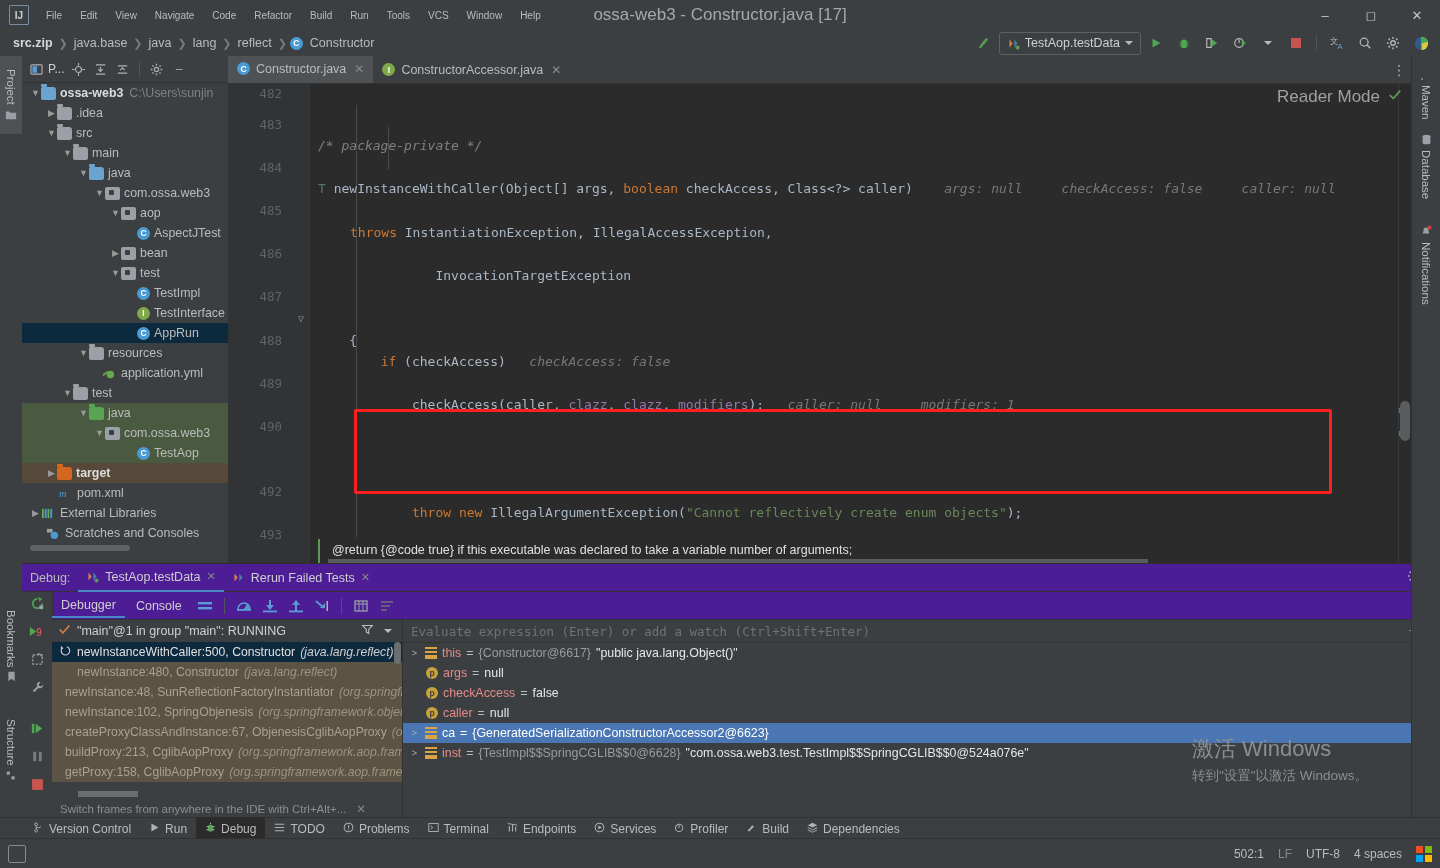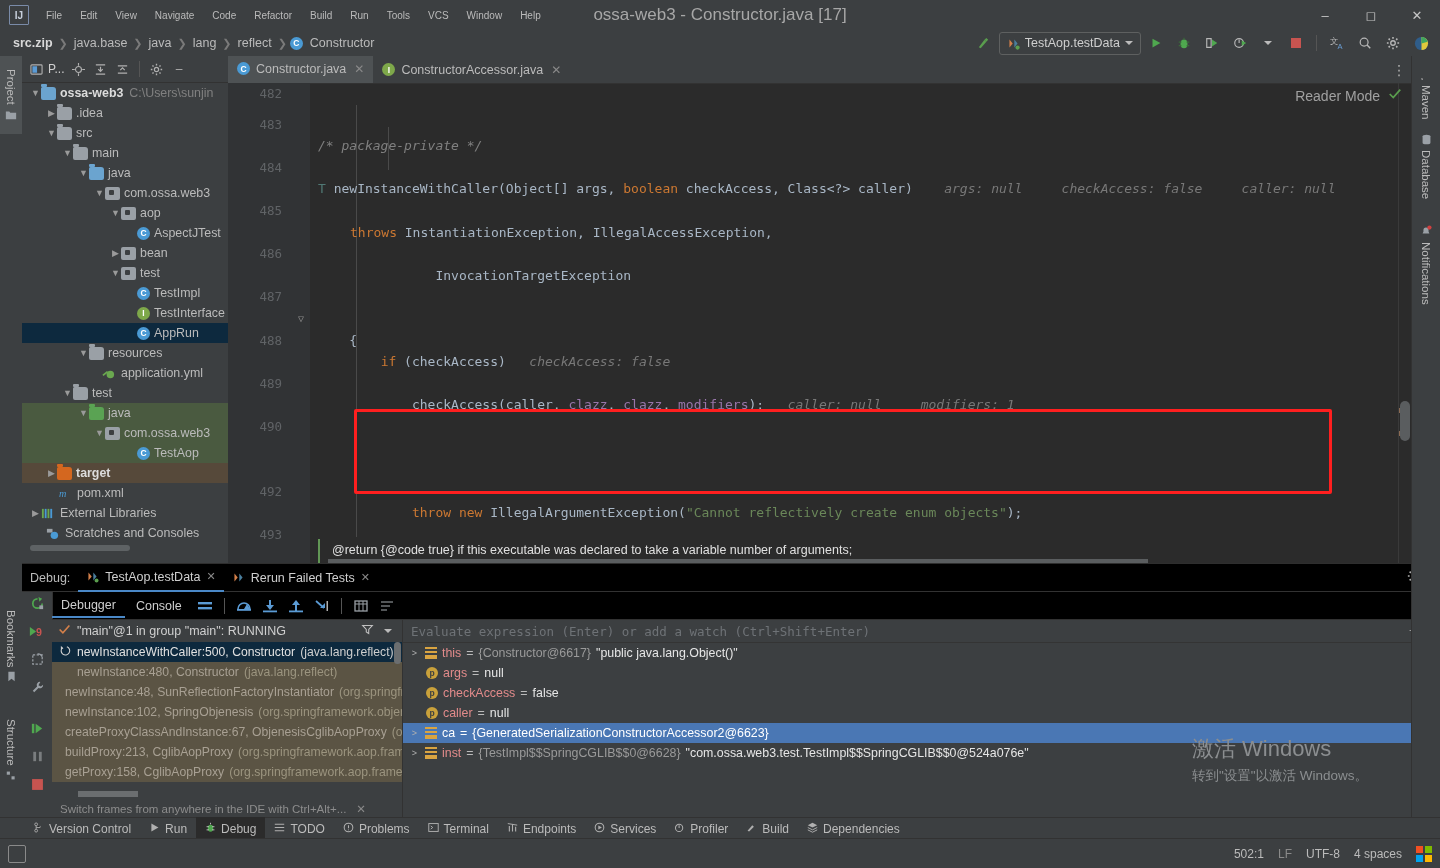--- a/index.html
+++ b/index.html
@@ -91,29 +91,29 @@
             font-family:"DejaVu Sans Mono","Liberation Mono",monospace;font-size:13px;}
   .ln{position:relative;height:21.6px;line-height:21.6px;white-space:pre;}
   .lnum{position:absolute;left:0;width:54px;text-align:right;color:#606366;font-size:12.5px;}
   .ctext{position:absolute;left:90px;right:0;white-space:pre;}
   .kw{color:#cc7832;}.str{color:#6a8759;}.num{color:#6897bb;}.cmt{color:#808080;font-style:italic;}
   .fld{color:#9876aa;}.sf{color:#9876aa;font-style:italic;}.tp{color:#507874;}
   .hint{color:#787878;font-style:italic;}.def{color:#a9b7c6;}
   .foldmark{position:absolute;left:68px;width:10px;text-align:center;color:#888;font-size:10px;}
   .indentguide{position:absolute;width:1px;background:#4a4a4a;}
   .redbox{position:absolute;border:3px solid #ff1f1f;border-radius:2px;pointer-events:none;}
-  .readermode{position:absolute;right:10px;top:4px;font-size:14px;color:#a0a0a0;display:flex;align-items:center;gap:8px;}
+  .readermode{position:absolute;right:10px;top:4px;font-size:17px;color:#a0a0a0;display:flex;align-items:center;gap:8px;}
   .vertline{position:absolute;top:0;bottom:0;width:1px;background:#3a3a3a;}
   .docstrip{position:absolute;left:90px;right:0;height:20px;}
   .doctext{color:#ffffff;font-size:12.5px;font-family:"Liberation Sans",sans-serif;opacity:.85;}
   .scrollmark{position:absolute;right:4px;width:9px;height:5px;background:#8a6a52;}
   .editor-scrollthumb{position:absolute;right:2px;width:10px;background:#5a5d5f;border-radius:5px;}
 
   
-  .debug{position:absolute;left:22px;top:563px;width:1418px;height:255px;background:#000000;border-top:1px solid #2e2e2e;}
+  .debug{position:absolute;left:22px;top:563px;width:1418px;height:255px;background:#4c1d95;border-top:1px solid #2e2e2e;}
   .dbg-head{height:27px;display:flex;align-items:center;gap:0;border-bottom:1px solid #323232;position:relative;}
   .dbg-label{font-size:12.5px;color:#bbbbbb;margin-left:8px;margin-right:8px;}
   .dbg-tab{display:flex;align-items:center;gap:6px;padding:0 8px;height:26px;font-size:12.5px;color:#cfcfcf;}
   .dbg-tab.active{border-bottom:2px solid #4a88c7;}
   .dbg-head-right{position:absolute;right:6px;display:flex;align-items:center;gap:6px;color:#b0b0b0;font-size:13px;}
 
   .dbg-body{position:absolute;top:28px;left:0;right:0;bottom:0;}
   .dbg-toolv{position:absolute;left:0;top:0;width:30px;bottom:0;background:#3c3f41;border-right:1px solid #323232;
              display:flex;flex-direction:column;align-items:center;padding-top:4px;gap:9px;}
   .dbg-tool2{position:absolute;left:30px;top:0;right:0;height:27px;display:flex;align-items:center;gap:2px;
@@ -121,21 +121,21 @@
   .dt2{display:flex;align-items:center;justify-content:center;height:22px;padding:0 9px;font-size:12.5px;color:#cfcfcf;}
   .dt2.active{border-bottom:2px solid #4a88c7;}
   .dti{width:24px;height:22px;display:flex;align-items:center;justify-content:center;font-size:13px;color:#9aa7b0;}
 
   .frames{position:absolute;left:30px;top:28px;width:350px;bottom:0;background:#3c3f41;border-right:1px solid #323232;}
   .thread-row{height:22px;display:flex;align-items:center;gap:6px;padding-left:6px;font-size:12.5px;color:#cfcfcf;position:relative;}
   .frame-row{height:20px;display:flex;align-items:center;gap:5px;padding-left:8px;font-size:12.2px;
              color:#a8a093;white-space:nowrap;overflow:hidden;}
   .frame-row.sel{background:#0d293e;color:#e0e0e0;}
   .frame-row.dim{background:#5b5444;}
-  .frame-row .pkgname{color:#9b947f;}
+  .frame-row .pkgname{font-style:italic;color:#9b947f;}
   .frame-row.sel .pkgname{color:#cfcfcf;}
   .hint-row{position:absolute;left:30px;bottom:0;width:350px;height:20px;display:flex;align-items:center;
             font-size:11.5px;color:#8d8d8d;padding-left:8px;}
   .frames-thumb{position:absolute;right:1px;width:7px;background:#6b6e70;border-radius:4px;}
 
   .vars{position:absolute;left:381px;top:28px;right:0;bottom:0;background:#3c3f41;}
   .eval-row{height:22px;display:flex;align-items:center;padding-left:8px;border-bottom:1px solid #343434;position:relative;}
   .eval-ph{font-family:"DejaVu Sans Mono","Liberation Mono",monospace;font-size:12.5px;color:#6e7276;}
   .eval-right{position:absolute;right:8px;display:flex;gap:8px;color:#9a9a9a;font-size:12px;}
   .var-row{height:20px;display:flex;align-items:center;gap:5px;padding-left:6px;font-size:12.4px;white-space:nowrap;}

